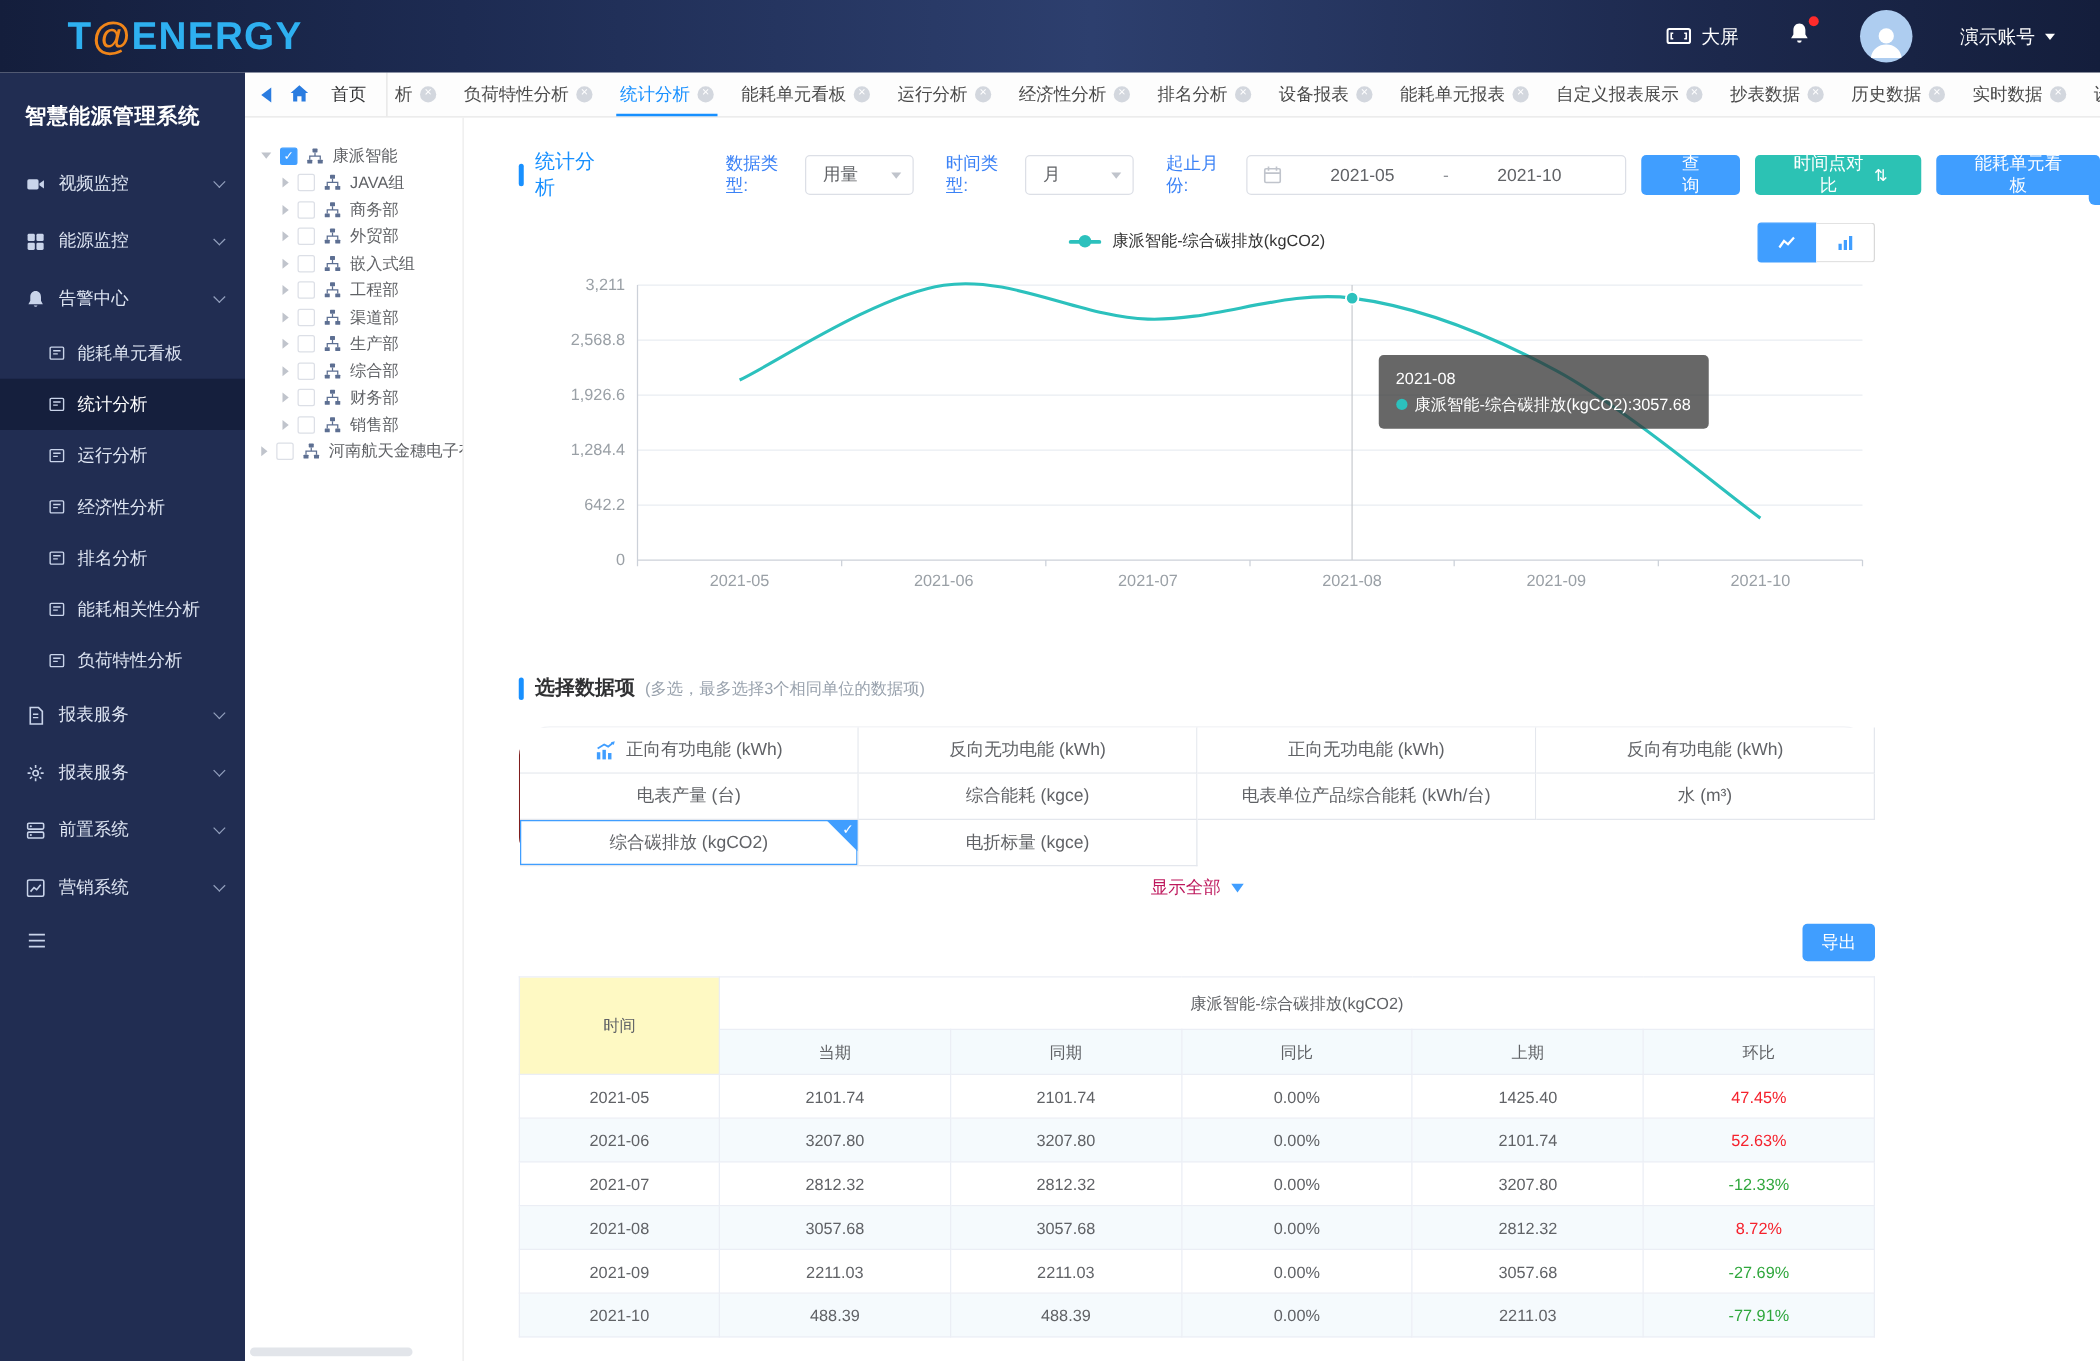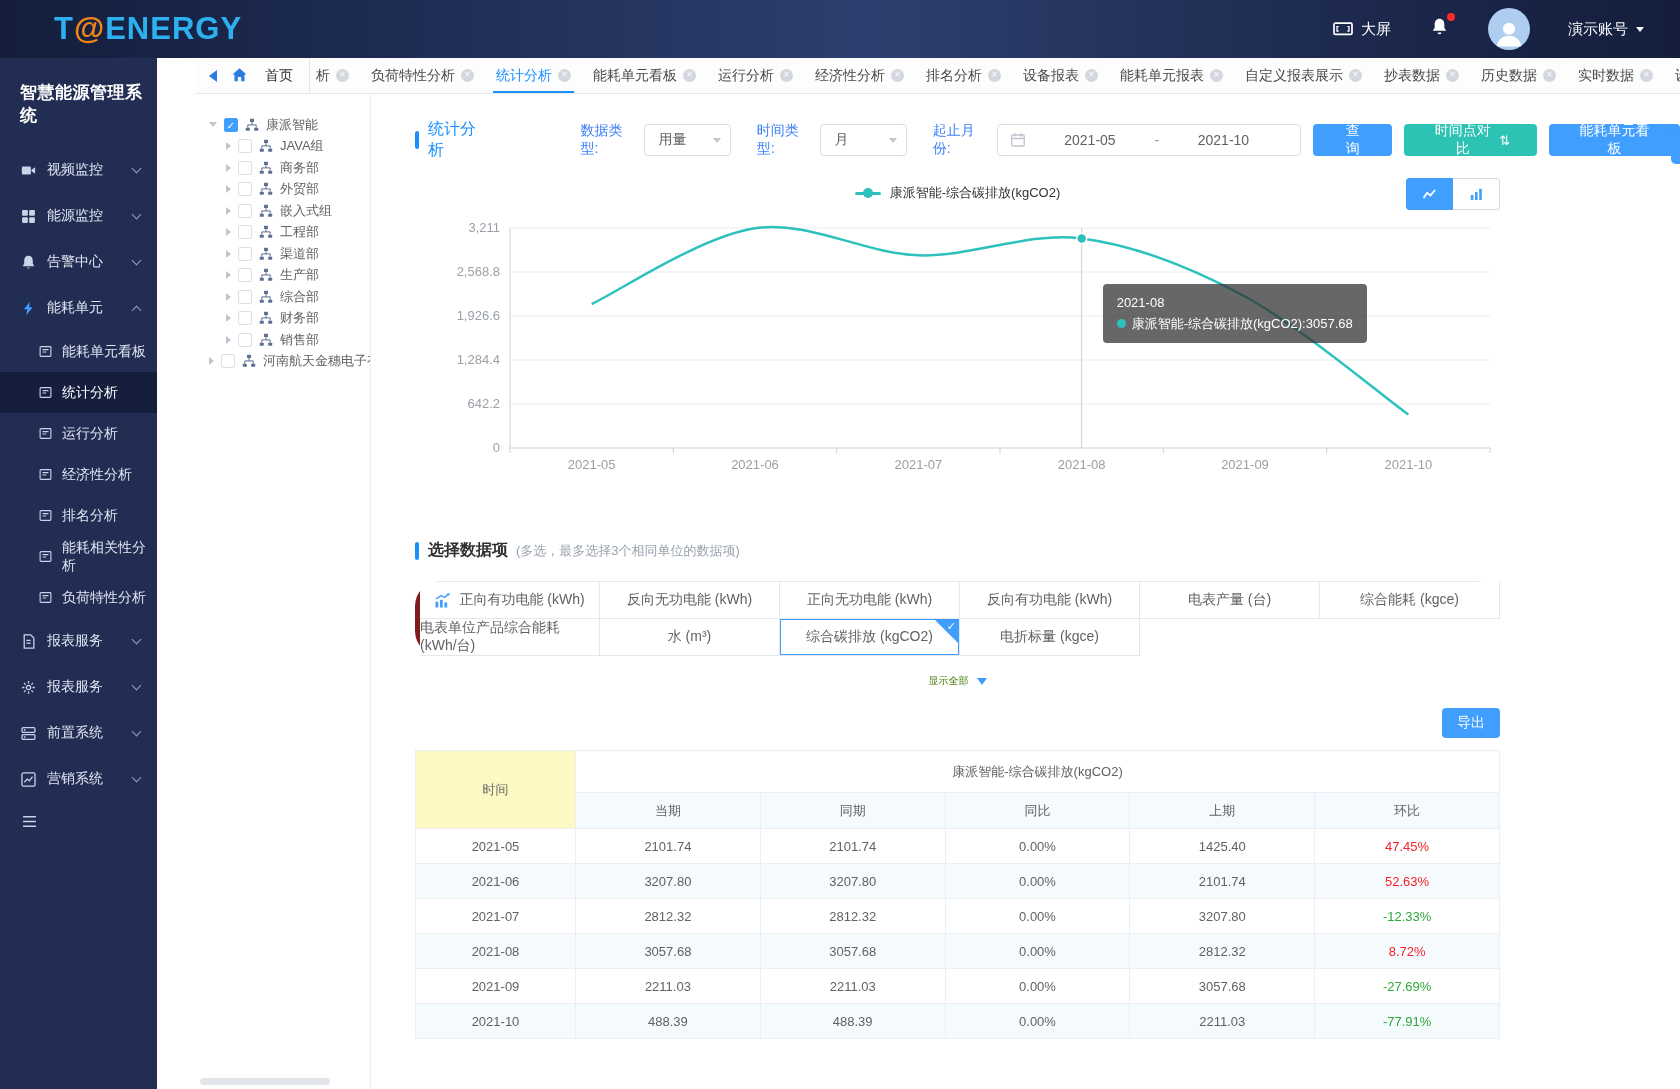--- a/index.html
+++ b/index.html
@@ -15,21 +15,21 @@
 .logo { margin-left:54px; font-size:31px; font-weight:bold; letter-spacing:1px; }
 .logo .t,.logo .rest { color:#2eb0f0; }
 .logo .at { color:#f08519; }
 .header-right { display:flex; align-items:center; gap:38px; margin-right:36px; color:#fff; font-size:15px; }
 .hr-item { display:flex; align-items:center; gap:8px; cursor:pointer; }
 .bell-wrap { position:relative; cursor:pointer; }
 .bell-dot { position:absolute; top:-4px; right:-5px; width:8px; height:8px; background:#ff2b2b; border-radius:50%; }
 .avatar { width:42px; height:42px; border-radius:50%; background:#aecdf0; display:flex; align-items:flex-end; justify-content:center; overflow:hidden; cursor:pointer; }
 .caret-w { border-top:5px solid #fff; border-left:4px solid transparent; border-right:4px solid transparent; display:inline-block; }
 
-.sidebar { position:absolute; top:58px; left:0; width:157px; bottom:0; background:#212d52; z-index:30; color:#dfe6f3; }
+.sidebar { position:absolute; top:58px; left:0; width:196px; bottom:0; background:#212d52; z-index:30; color:#dfe6f3; }
 .sb-title { color:#fff; font-size:17px; font-weight:bold; padding:23px 0 20px 20px; letter-spacing:0.5px; }
 .sb-item { height:46px; display:flex; align-items:center; padding:0 17px 0 21px; font-size:14px; cursor:pointer; }
 .sb-icon { width:15px; height:15px; margin-right:11px; color:#c9d4ea; flex:none; }
 .sb-item.parent-active .sb-icon { color:#3f9bff; }
 .sb-item .chev { margin-left:auto; }
 .chev { width:7px; height:7px; border-right:1.6px solid #93a0bd; border-bottom:1.6px solid #93a0bd; display:inline-block; }
 .chev.down { transform:rotate(45deg); margin-top:-4px; }
 .chev.up { transform:rotate(225deg); margin-top:4px; }
 .sb-subitem { height:41px; display:flex; align-items:center; padding-left:39px; font-size:14px; cursor:pointer; color:#dfe6f3; }
 .sb-subitem .sb-icon { width:13px; height:13px; margin-right:10px; }
@@ -92,28 +92,28 @@
 .ct-btn.active { background:#409eff; border-color:#409eff; }
 #chart-svg { display:block; }
 .tooltip { position:absolute; background:rgba(50,50,50,0.74); border-radius:4px; padding:8px 14px 9px 14px;
   color:#fff; font-size:13px; line-height:21px; pointer-events:none; white-space:nowrap; z-index:5; }
 .tooltip .tdot { display:inline-block; width:9px; height:9px; border-radius:50%; background:#2cc1bd; margin-right:6px; }
 
 .picker { margin-top:58px; width:1085px; }
 .picker-title-row { display:flex; align-items:center; margin-bottom:20px; }
 .picker-title { color:#303133; font-size:16px; font-weight:bold; margin-right:8px; }
 .picker-hint { color:#99a2ad; font-size:13px; }
-.grid { display:grid; grid-template-columns:repeat(6,1fr); border-top:1px solid #e4e7ed; border-left:5px solid #7f1d1d;border-radius:25px; }
+.grid { display:grid; grid-template-columns:repeat(4,1fr); border-top:1px solid #e4e7ed; border-left:1px solid #7f1d1d;border-radius:25px; }
 .cell { height:37px; border-right:1px solid #e4e7ed; border-bottom:1px solid #e4e7ed; display:flex; align-items:center;
   justify-content:center; gap:8px; font-size:14px; color:#606266; position:relative; cursor:pointer; background:#fff; }
 .cell.selected { box-shadow:inset 0 0 0 1px #409eff; }
 .cell.selected::before { content:""; position:absolute; top:0; right:0; border-top:25px solid #409eff; border-left:25px solid transparent; }
 .cell.selected::after { content:"✓"; position:absolute; top:1px; right:3px; color:#fff; font-size:11px; }
 .cell .ci { width:17px; height:17px; color:#409eff; flex:none; }
-.show-all { display:flex; align-items:center; justify-content:center; gap:8px; color:#4d7c0f; font-size:10px; margin-top:18px; width:1085px; cursor:pointer; }
+.show-all { display:flex; align-items:center; justify-content:center; gap:8px; color:#be185d; font-size:14px; margin-top:8px; width:1085px; cursor:pointer; }
 .sa-caret { border-top:7px solid #409eff; border-left:5.5px solid transparent; border-right:5.5px solid transparent; }
 
 .export-row { width:1085px; display:flex; justify-content:flex-end; margin-top:20px; }
 .export-btn { width:58px; height:30px; background:#409eff; color:#fff; border-radius:4px; display:flex; align-items:center; justify-content:center; font-size:14px; cursor:pointer; }
 .dtable { width:1085px; border-collapse:collapse; margin-top:12px; font-size:13px; color:#606266; table-layout:fixed; }
 .dtable th,.dtable td { border:1px solid #ebeef5; text-align:center; font-weight:normal; }
 .dtable .th-time { background:#fef9c3; }
 .dtable .th-group { height:42px; background:#fff; }
 .dtable .th-sub { height:36px; background:#f4fafd; }
 .dtable td { height:35px; background:#fff; }
@@ -259,27 +259,20 @@
       </svg>
     <span>能源监控</span>
     <span class="chev down"></span>
   </div>
   <div class="sb-item">
     <svg class="sb-icon">
         <use href="#i-bell"></use>
       </svg>
     <span>告警中心</span>
     <span class="chev down"></span>
-  </div>
-  <div class="sb-item parent-active">
-    <svg class="sb-icon">
-        <use href="#i-bolt"></use>
-      </svg>
-    <span>能耗单元</span>
-    <span class="chev up"></span>
   </div>
   <div class="sb-sub">
     <div class="sb-subitem">
       <svg class="sb-icon">
           <use href="#i-panel"></use>
         </svg>
       <span>能耗单元看板</span>
     </div>
     <div class="sb-subitem active">
       <svg class="sb-icon">

